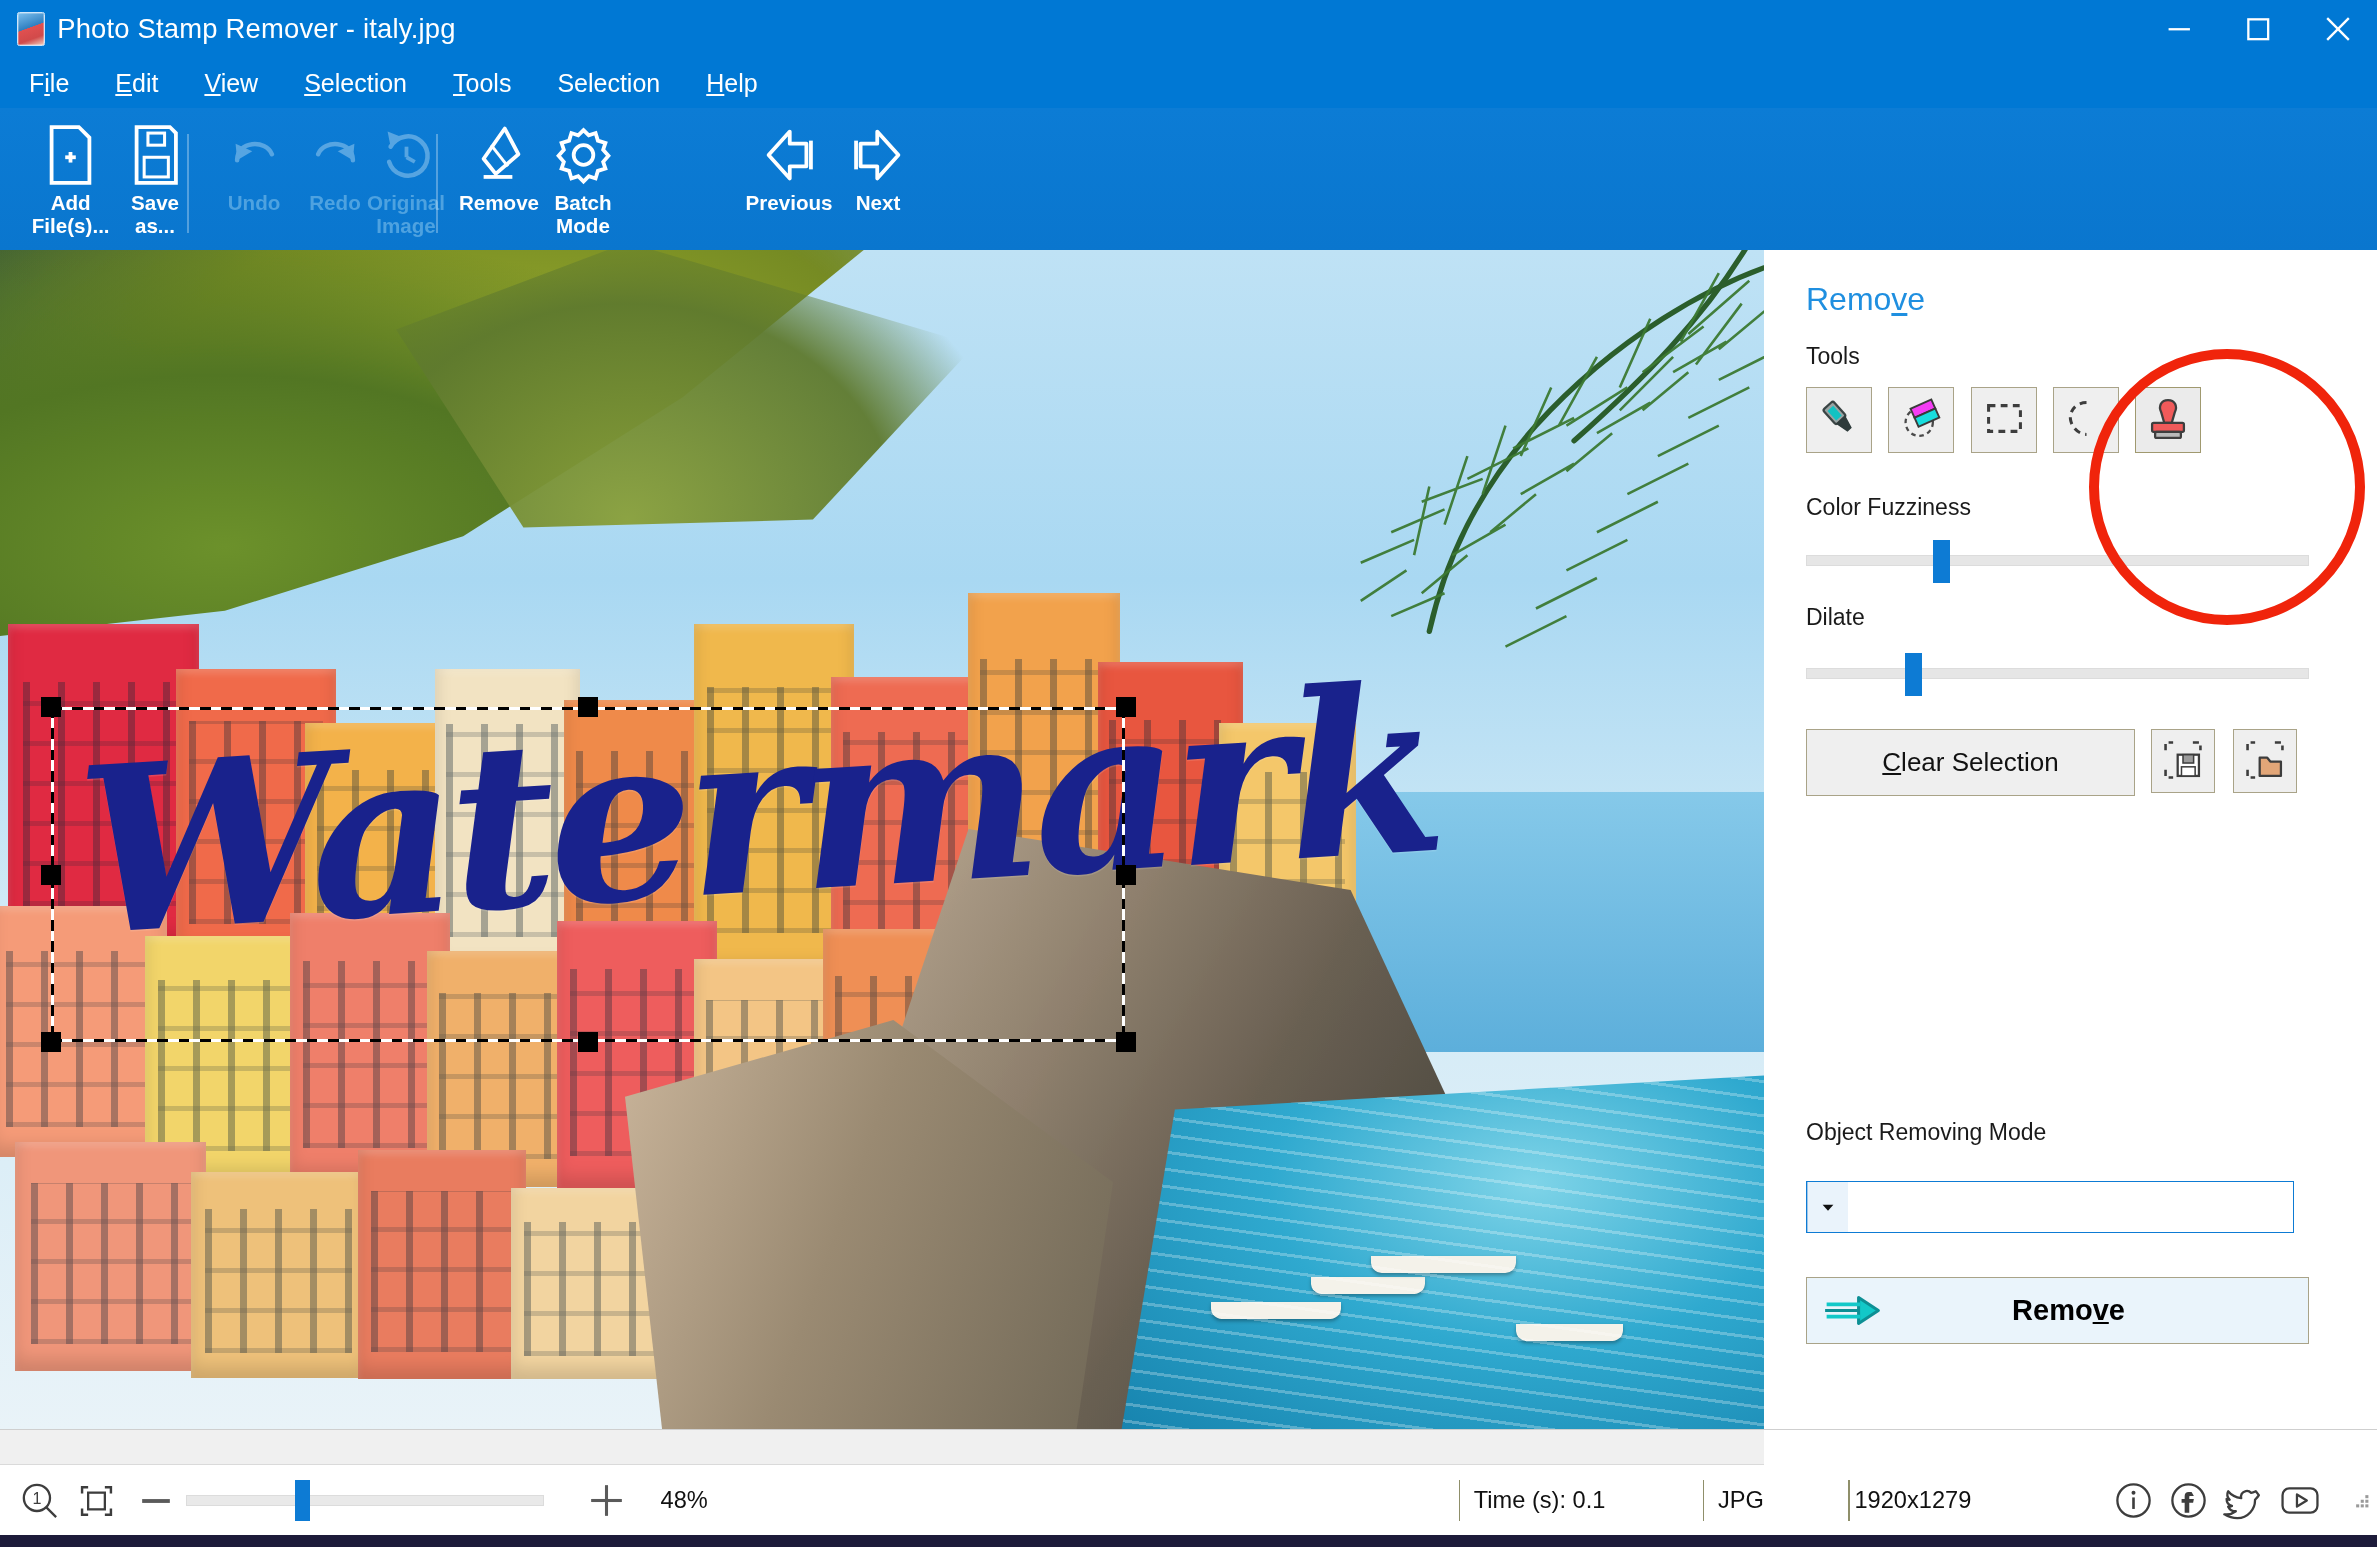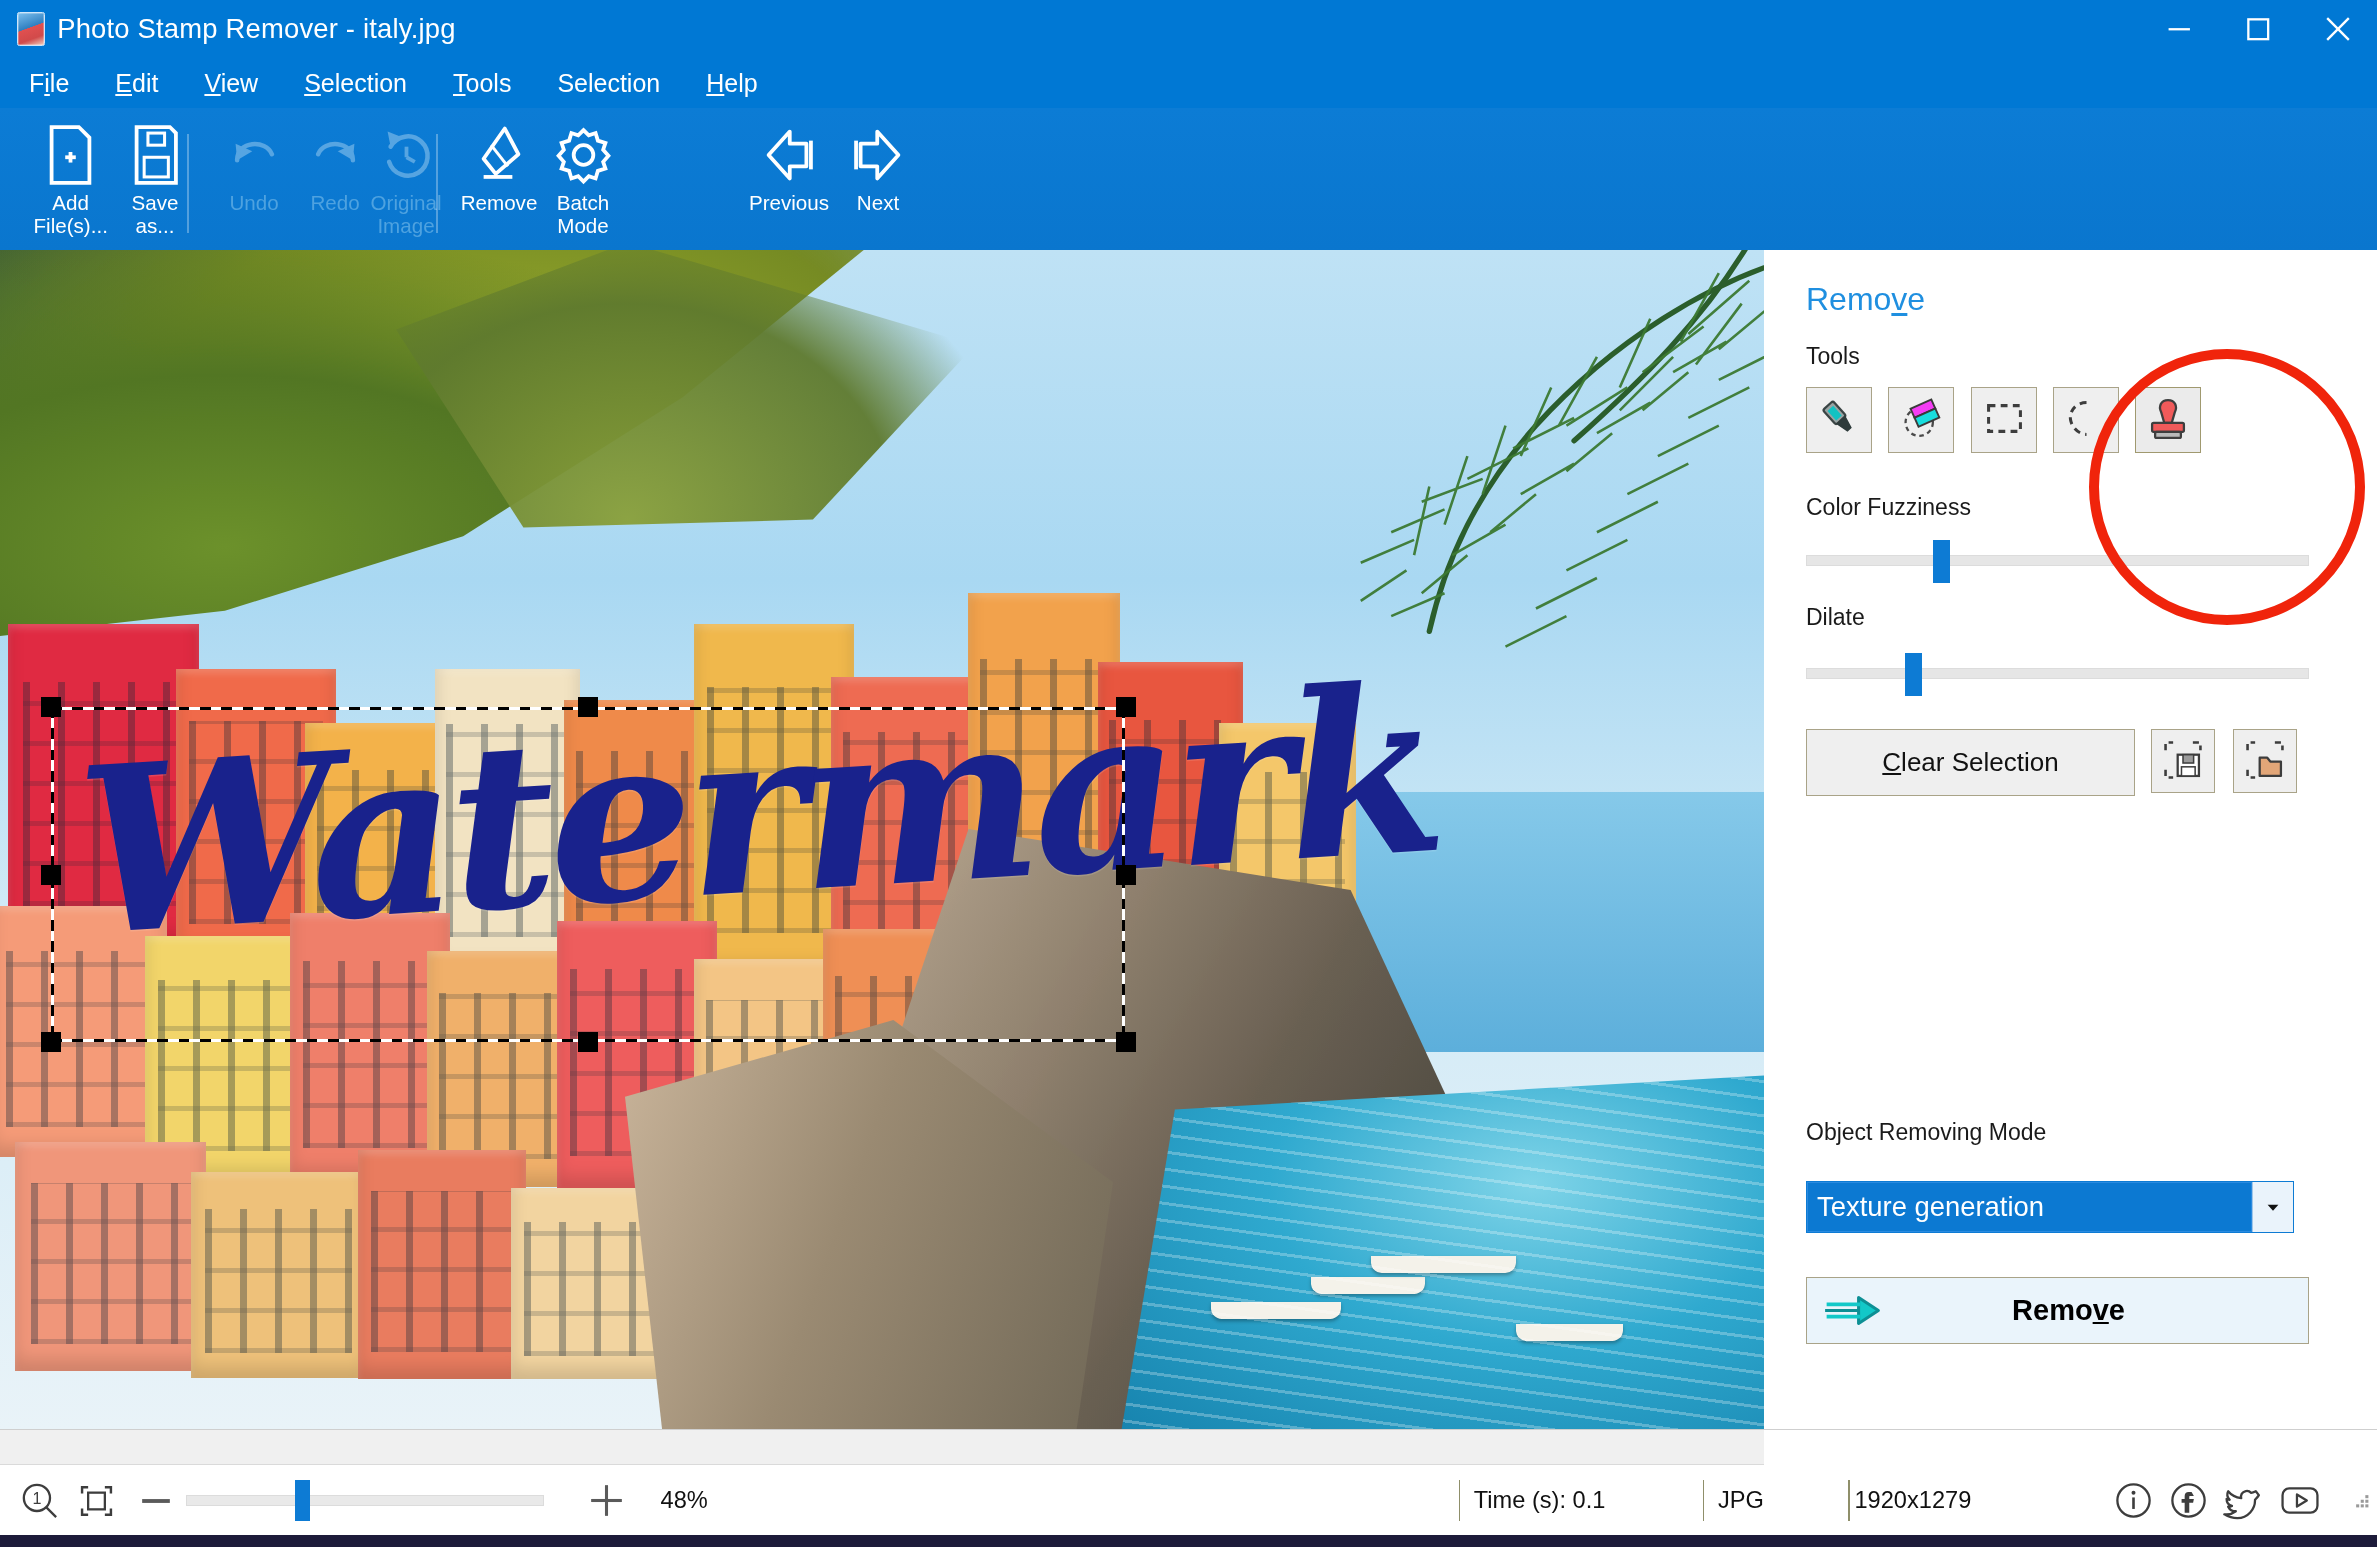--- a/index.html
+++ b/index.html
@@ -39,21 +39,21 @@
 
   
   .toolbar{
     position:absolute;left:0;top:108px;width:2377px;height:142px;
     background:#0b7ad4;
     background:linear-gradient(180deg,#0c7cd5 0%,#0a76ce 100%);
   }
   .tb-item{
     position:absolute;top:13.7px;width:114px;height:123px;
     display:flex;flex-direction:column;align-items:center;justify-content:flex-start;
-    color:#fff;font-size:20.6px;line-height:23.6px;text-align:right;
+    color:#fff;font-size:20.6px;line-height:23.6px;text-align:right;font-weight:bold;
   }
   .tb-item .ic{height:66px;display:flex;align-items:center;justify-content:center;margin-bottom:3px;}
   .tb-item.disabled{color:#4ea2e0;}
   .tb-item.disabled svg{opacity:.42;}
   .tb-sep{position:absolute;top:26px;width:1.5px;height:99px;background:rgba(255,255,255,.30);}
 
   
   .canvas{
     position:absolute;left:0;top:250px;width:1764px;height:1179px;
     overflow:hidden;background:#f0f0f0;
@@ -529,21 +529,20 @@
         <svg width="44" height="44" viewBox="0 0 58 58">
           <path d="M6 16 V6 H16 M42 6 H52 V16 M6 42 V52 H16" fill="none" stroke="#3d3d3d" stroke-width="3.4" stroke-dasharray="8 6"></path>
           <path d="M22 26 h10 l4 5 h14 v19 h-28 z" fill="#e2a678" stroke="#3d3d3d" stroke-width="3" stroke-linejoin="round"></path>
         </svg>
       </span>
     </div>
 
     <div class="lbl" style="left:42px;top:869px">Object Removing Mode</div>
 
     <div class="combo">
-      <div class="combo-value">Texture generation</div>
       <div class="combo-arrow">
         <svg width="20" height="20" viewBox="0 0 26 26">
             <path d="M6 10 L13 18 L20 10 Z" fill="#111"></path>
           </svg>
       </div>
     </div>
 
     <div class="removebtn">
       <span class="arrow">
         <svg width="61" height="35" viewBox="0 0 80 46">

